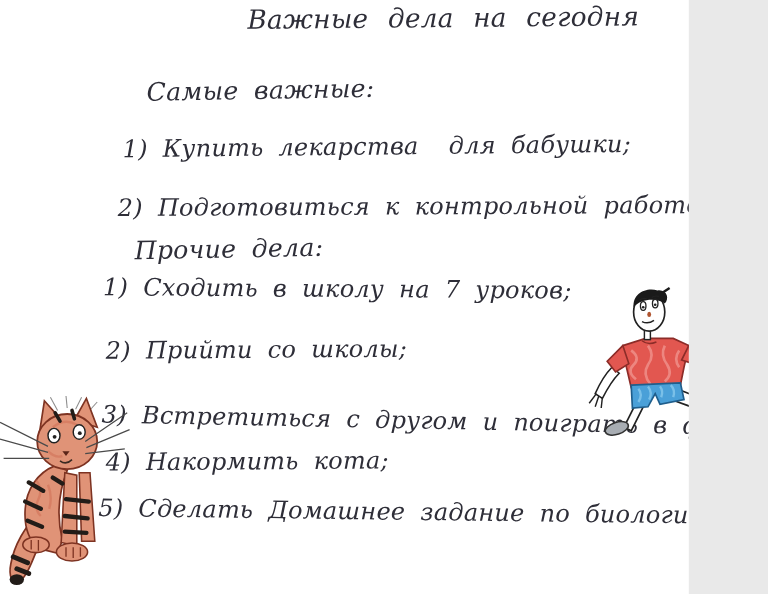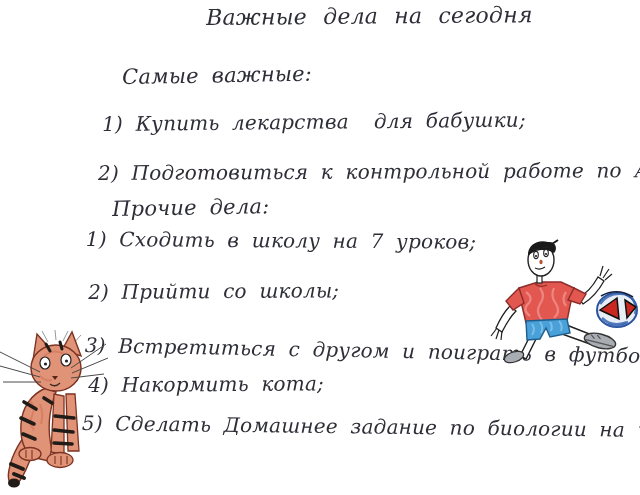--- a/index.html
+++ b/index.html
@@ -3,21 +3,21 @@
 <meta charset="utf-8">
 <style>
   :root{
     --ink:#2e2e38; --paper:#ffffff;
     --cat-fur:#e09377; --cat-outline:#7d3322; --stripe-black:#221c18;
     --shirt-red:#e25750; --shorts-blue:#4aa0d8; --shoe-gray:#a8adb3;
     --ball-blue:#2a53a0; --ball-red:#c8281f;
   }
   html,body{margin:0;padding:0;background:#e9e9e9;}
   .page{
-    position:relative;width:640px;height:495px;background:var(--paper);
+    position:relative;width:574px;height:495px;background:var(--paper);
     overflow:hidden;font-family:"DejaVu Serif","Liberation Serif",serif;
   }
   .hw{
     position:absolute;font-style:italic;color:var(--ink);
     white-space:pre;letter-spacing:.2px;word-spacing:6px;line-height:1.1;
     transform-origin:left top;
   }
   .title{font-size:22px;word-spacing:9px;}
   .heading{font-size:21px;}
   .item{font-size:20px;}

